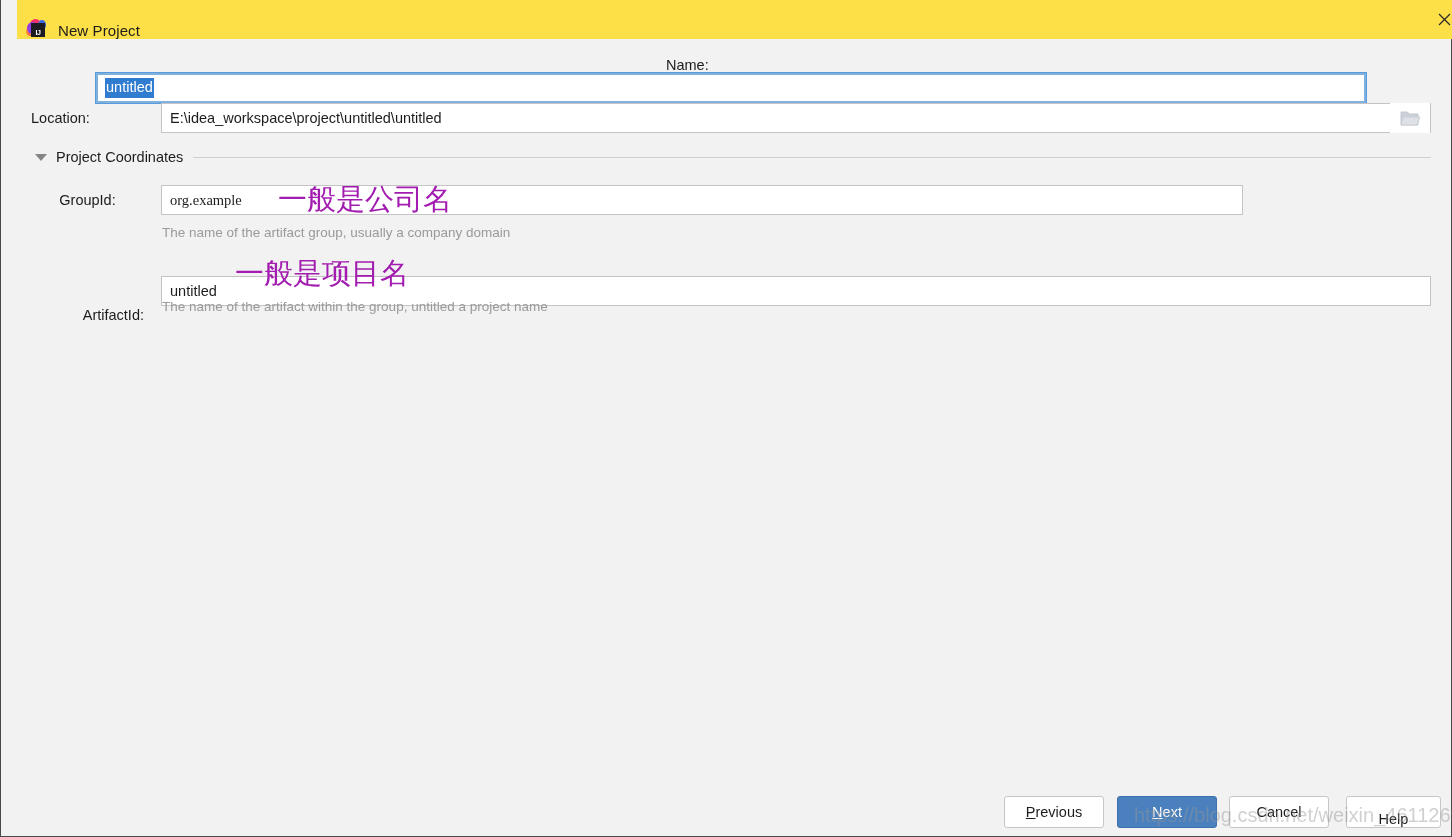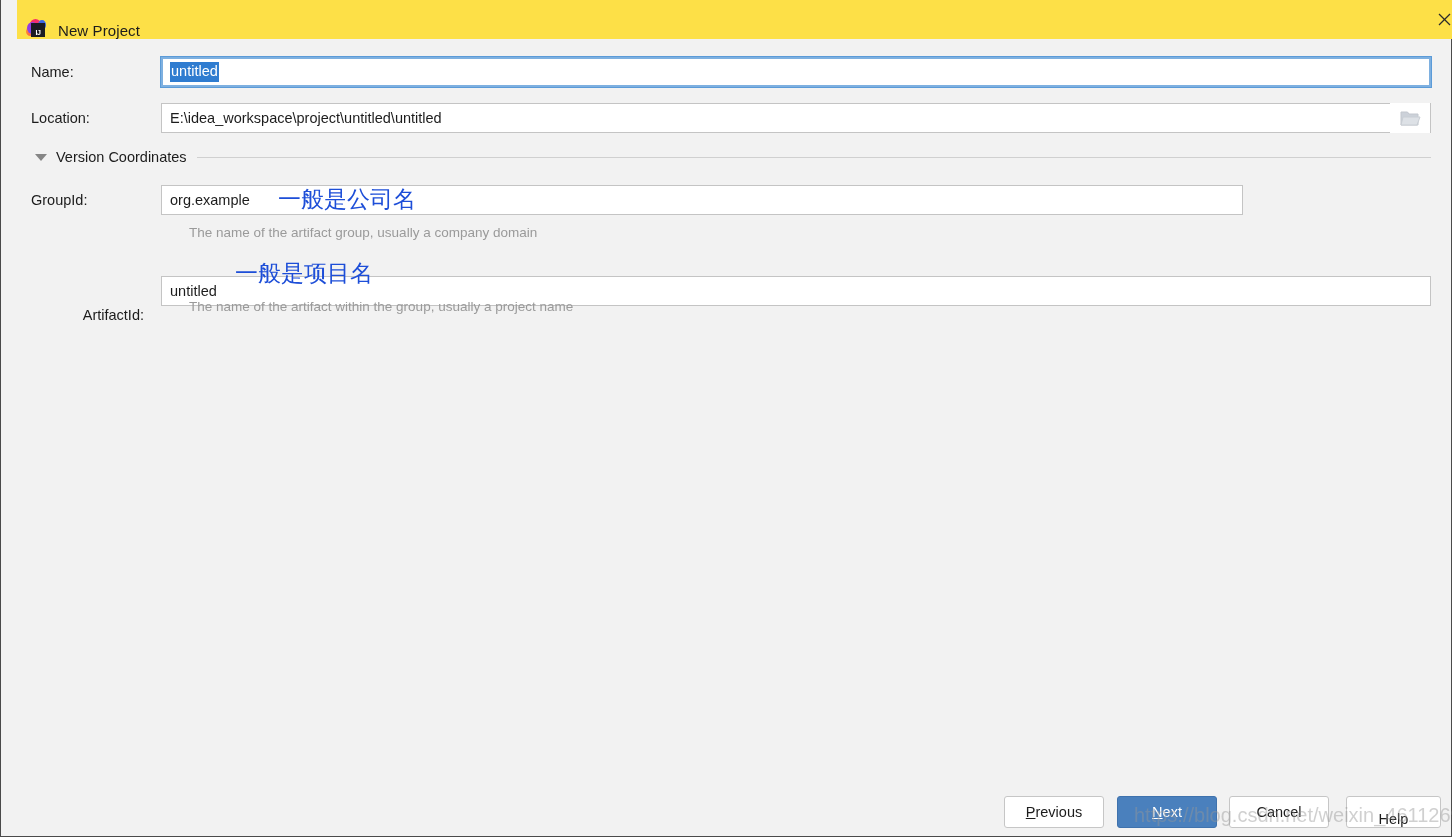--- a/index.html
+++ b/index.html
@@ -128,21 +128,21 @@
     padding-left: 7px;
   }
   .sel-text {
     background: #2f7cd0;
     color: #ffffff;
     padding: 1px 1px 2px 1px;
     line-height: 17px;
   }
 
   
-  #name-row { left: 30px; top: 57px; width: 1400px; }
+  #name-row { left: 30px; top: 57px; width: 1400px; flex-direction: column; }
   #name-row .lbl { width: 130px; }
   #name-row .field { width: 1270px; }
 
   
   #location-row { left: 30px; top: 103px; width: 1400px; }
   #location-row .lbl { width: 130px; }
   #location-row .field {
     width: 1270px;
     position: relative;
     padding-right: 28px;
@@ -181,48 +181,47 @@
   }
   .section-line {
     flex: 1;
     height: 1px;
     background: #d0d0d0;
     margin-left: 10px;
   }
 
   
   #groupid-row { left: 30px; top: 185px; width: 1400px; }
-  #groupid-row .lbl { width: 130px; text-align: left; padding-right: 17px; box-sizing: border-box; }
-  #groupid-row .field { width: 1082px; }
+  #groupid-row .lbl { width: 130px; text-align: center; padding-right: 17px; box-sizing: border-box; }
+  #groupid-row .field { width: 1082px; font-family: Liberation Serif, serif; }
 
   
   #artifactid-row { left: 30px; top: 259px; width: 1400px; }
   #artifactid-row .lbl { width: 130px; text-align: right; padding-right: 17px; box-sizing: border-box; margin-top: 48px; }
   #artifactid-row .field { width: 1270px; }
 
   
   #version-row { left: 30px; top: 333px; width: 1400px; }
   #version-row .lbl { width: 130px; text-align: right; padding-right: 17px; box-sizing: border-box; }
   #version-row .field { width: 1270px; }
 
   .hint {
     position: absolute;
     font-size: 13.5px;
     color: #9a9a9a;
     white-space: nowrap;
-    margin-left: 27px;
   }
   #hint-group { left: 161px; top: 225px; }
   #hint-artifact { left: 161px; top: 299px; }
 
   
   .annot {
     position: absolute;
-    color: #1d4ed8;
-    font-size: 23px;
+    color: #a21caf;
+    font-size: 29px;
     line-height: 23px;
     white-space: nowrap;
     font-family: "DejaVu Sans", sans-serif;
   }
   #annot-group { left: 277px; top: 188px; }
   #annot-artifact { left: 234px; top: 262px; }
 
   
   .btnbar {
     position: absolute;
@@ -308,40 +307,40 @@
         <svg width="21" height="17" viewBox="0 0 21 17">
           <path d="M1 4 L1 15 L18 15 L18 4 L9 4 L7.5 2 L1 2 Z" fill="#ccd1d9" stroke="#c2c7ce" stroke-width="1"></path>
           <path d="M3 7 L20 7 L17 15 L1 15 Z" fill="#dde1e6" stroke="#c9ced4" stroke-width="1"></path>
         </svg>
       </span>
     </div>
   </div>
 
   <div class="section">
     <div class="tri"></div>
-    <div class="section-title">Version Coordinates</div>
+    <div class="section-title">Project Coordinates</div>
     <div class="section-line"></div>
   </div>
 
   <div class="row" id="groupid-row">
     <div class="lbl">GroupId:</div>
     <div class="field">
       <span>org.example</span>
     </div>
   </div>
   <div class="hint" id="hint-group">The name of the artifact group, usually a company domain</div>
   <div class="annot" id="annot-group">一般是公司名</div>
 
   <div class="row" id="artifactid-row">
     <div class="lbl">ArtifactId:</div>
     <div class="field">
       <span>untitled</span>
     </div>
   </div>
-  <div class="hint" id="hint-artifact">The name of the artifact within the group, usually a project name</div>
+  <div class="hint" id="hint-artifact">The name of the artifact within the group, untitled a project name</div>
   <div class="annot" id="annot-artifact">一般是项目名</div>
 
 
   <div class="btnbar">
     <div class="btn" id="btn-previous">
       <span class="mn">P</span>
         <span>revious</span>
     </div>
     <div class="btn primary" id="btn-next">
       <span class="mn">N</span>

